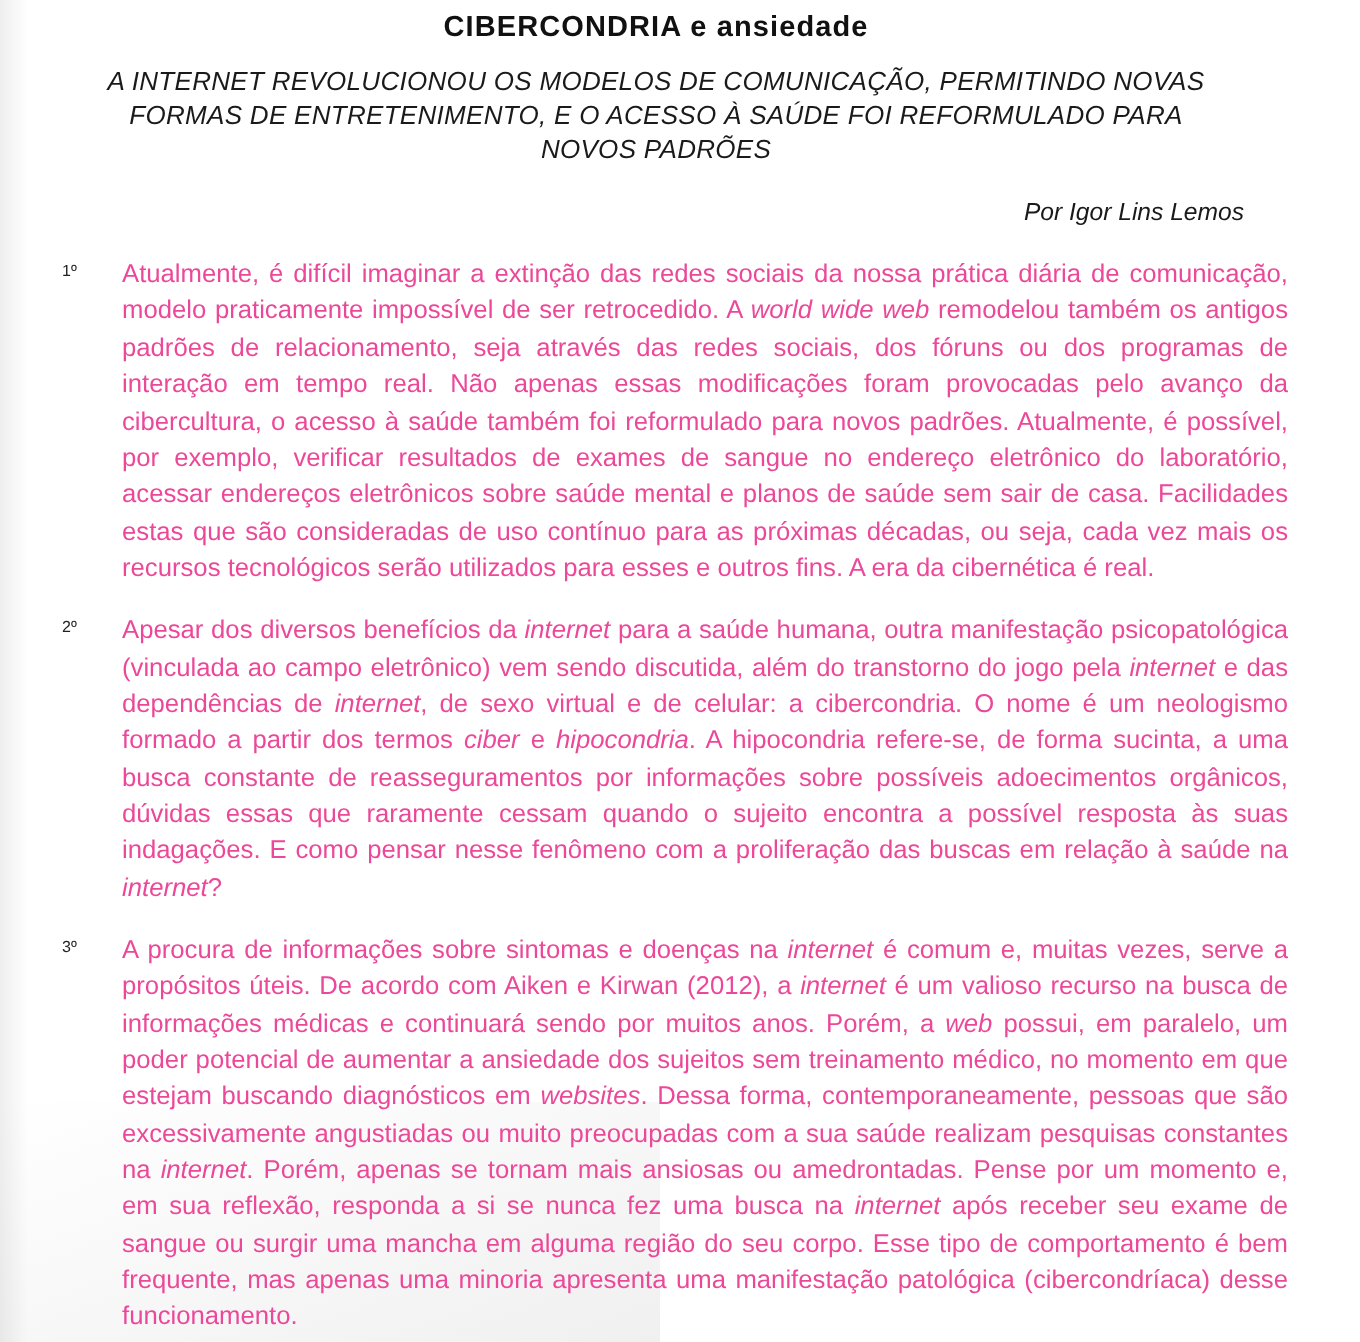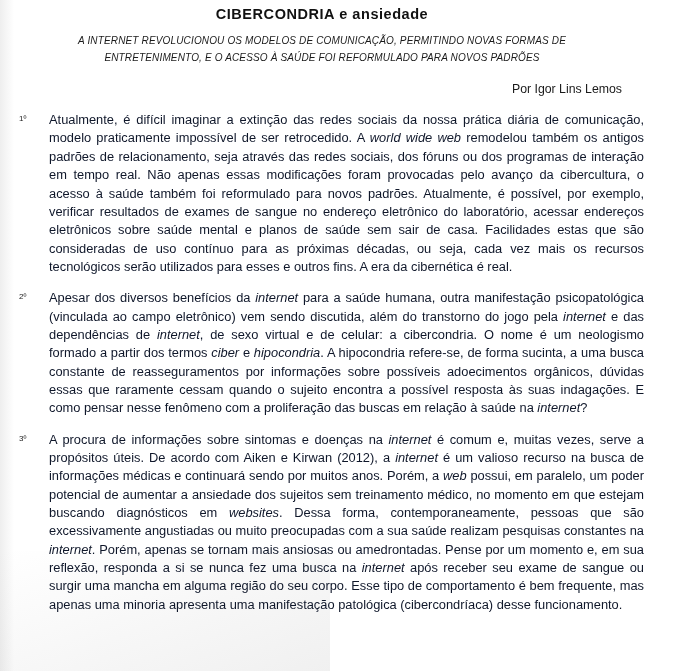--- a/index.html
+++ b/index.html
@@ -28,48 +28,49 @@
   .scan-shade-bottom {
     position: absolute;
     left: 0; bottom: 0;
     width: 330px; height: 120px;
     background: linear-gradient(to top left, rgba(140,140,140,0.13), rgba(255,255,255,0));
     pointer-events: none;
   }
 
   .page {
     position: relative;
-    padding: 0 36px 0 0;
+    padding: 0 36px 0 12px;
     box-sizing: border-box;
     width: 680px;
   }
 
   .doc-title {
     text-align: center;
     font-weight: bold;
     font-size: 14.5px;
     letter-spacing: 0.55px;
     margin: 5px 0 0 0;
     padding: 0;
     line-height: 1.25;
     color: #111;
   }
 
   .doc-subtitle {
     text-align: center;
     font-style: italic;
-    font-size: 10px;
+    font-size: 13px;
     line-height: 17px;
     letter-spacing: 0.15px;
     margin: 9px 34px 0 34px;
     color: #1a1a1a;
   }
 
   .byline {
     text-align: right;
+    font-style: italic;
     font-size: 12.3px;
     margin: 16px 22px 0 0;
     color: #1a1a1a;
   }
 
   .body-block {
     margin-top: 15px;
     margin-left: 15px;
   }
 
@@ -90,21 +91,21 @@
     box-sizing: border-box;
     color: #222;
   }
 
   .para-text {
     flex: 1 1 auto;
     font-size: 12.85px;
     line-height: 18.35px;
     text-align: justify;
     text-justify: inter-word;
-    color: #0f172a;
+    color: #ec4899;
     hyphens: none;
   }
 
   .para-text i { font-style: italic; }
 </style>
 </head>
 <body>
 
 <div class="scan-shade-left"></div>
 <div class="scan-shade-bottom"></div>

